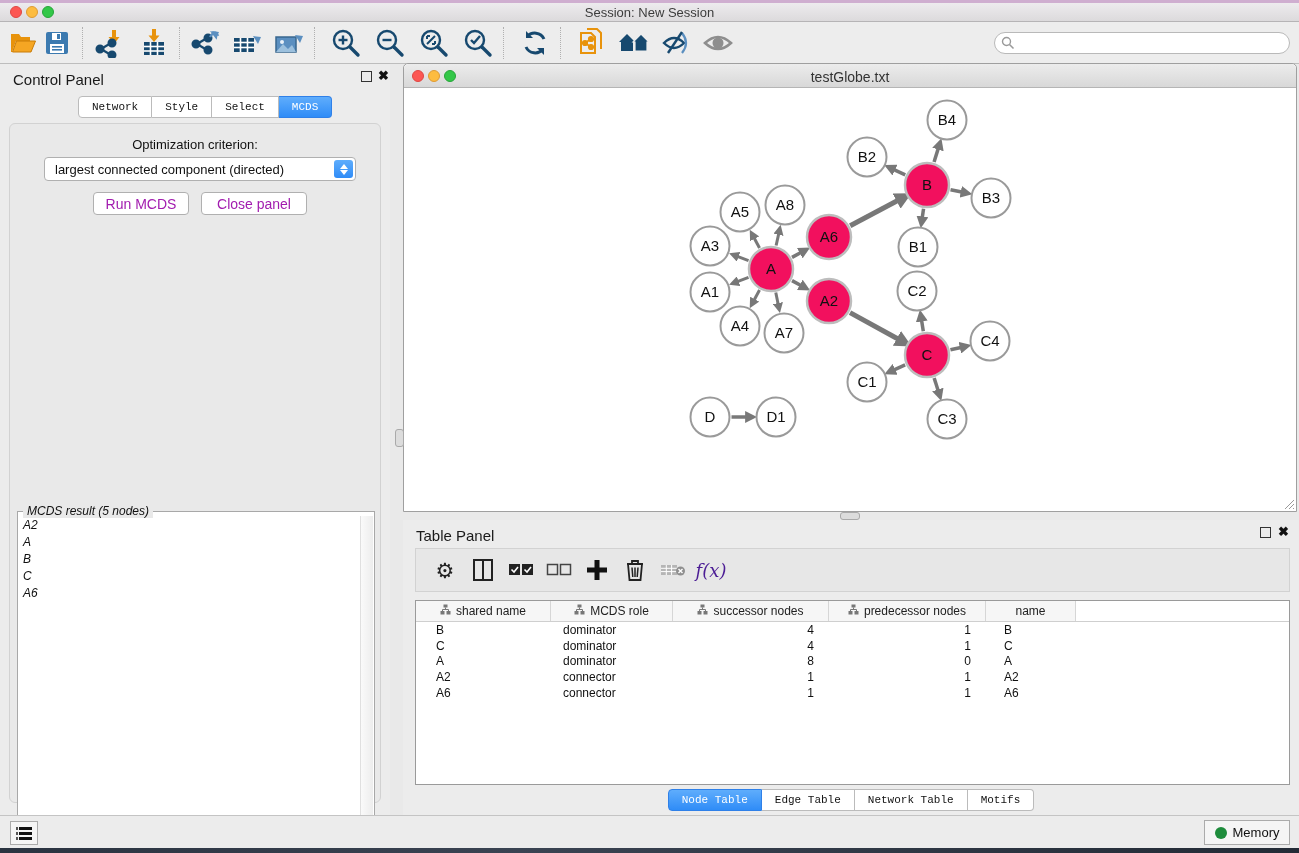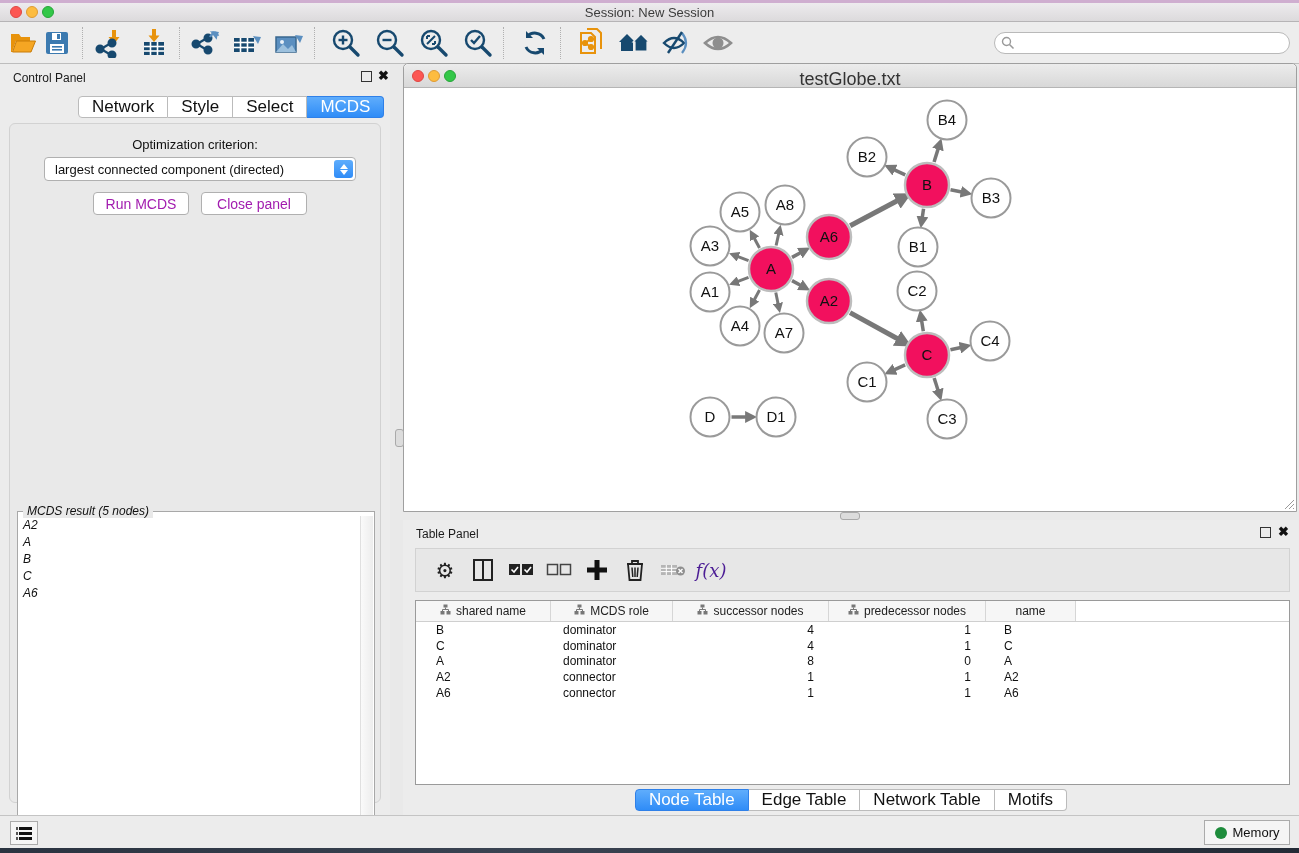--- a/index.html
+++ b/index.html
@@ -24,26 +24,26 @@
   .tb-icon { width:34px; height:34px; display:flex; align-items:center; justify-content:center; flex:0 0 auto; }
   .tb-sep { width:1px; height:32px; border-left:1px dotted #b0b0b0; margin:0 8px; flex:0 0 auto; }
   #search-wrap { margin-left:auto; margin-right:9px; position:relative; }
   #search-input { width:296px; height:22px; border:1px solid #b9b9b9; border-radius:12px;
     background:#fff; padding:0 8px 0 24px; font-size:12px; outline:none; }
   #search-wrap svg { position:absolute; left:7px; top:4px; }
 
   
   #control-panel { left:0; top:64px; width:390px; height:751px; background:#ececec; }
   .panel-head { height:28px; position:relative; }
-  .panel-head .ph-title { position:absolute; left:13px; top:7px; font-size:12px; color:#1a1a1a; }
+  .panel-head .ph-title { position:absolute; left:13px; top:7px; font-size:15px; color:#1a1a1a; }
   .ph-float { position:absolute; top:7px; width:11px; height:11px; border:1.5px solid #333; }
   .ph-close { position:absolute; top:5px; font-size:13px; font-weight:bold; color:#111; line-height:14px; }
   #cp-tabs { position:absolute; left:78px; top:32px; display:flex; }
   .seg-tab { height:22px; padding:0 13px; background:#fff; border:1px solid #bbb; border-left:none;
-    font-size:17px; color:#111; display:flex; align-items:center; }
+    font-size:11px; color:#111; display:flex; align-items:center;font-family:Liberation Mono, monospace; }
   .seg-tab:first-child { border-left:1px solid #bbb; border-radius:4px 0 0 4px; }
   .seg-tab:last-child { border-radius:0 4px 4px 0; }
   .seg-tab.active { background:linear-gradient(#5fadfc,#2f8cf7); border-color:#2f80e8; color:#fff; }
   #cp-inner { position:absolute; left:9px; top:59px; width:372px; height:680px;
     background:#e9e9e9; border:1px solid #d2d2d2; border-radius:6px; }
   #opt-label { position:absolute; width:100%; text-align:center; top:13px; font-size:13px; color:#111; }
   #criterion-select { position:absolute; left:34px; top:33px; width:312px; height:24px; background:#fff;
     border:1px solid #b0b0b0; border-radius:4px; font-size:13px; color:#111;
     display:flex; align-items:center; padding-left:10px; }
   #criterion-select .stepper { position:absolute; right:2px; top:2px; bottom:2px; width:19px;
@@ -67,21 +67,21 @@
 
   
   #right-bg { left:390px; top:64px; width:909px; height:751px; background:#e9e9e9; }
   .grabber { background:#dcdcdc; border:1px solid #a9a9a9; border-radius:3px; }
 
   
   #net-window { left:403px; top:63px; width:894px; height:449px; background:#fff;
     border:1px solid #9f9f9f; border-radius:5px 5px 0 0; }
   #net-titlebar { height:24px; background:linear-gradient(#ececec,#d8d8d8);
     border-bottom:1px solid #b5b5b5; border-radius:5px 5px 0 0; position:relative; }
-  #net-titlebar .title { position:absolute; width:100%; text-align:center; top:5px; font-size:18px; color:#333; }
+  #net-titlebar .title { position:absolute; width:100%; text-align:center; top:5px; font-size:14px; color:#333; }
   #net-canvas { position:absolute; left:0; top:24px; width:892px; height:423px; }
   #net-grip { position:absolute; right:1px; bottom:1px; width:14px; height:14px; }
 
   
   #table-panel { left:403px; top:520px; width:896px; height:295px; background:#ececec; }
   #tp-toolbar { position:absolute; left:12px; top:28px; width:875px; height:44px; background:#e7e7e7;
     border:1px solid #d2d2d2; display:flex; align-items:center; padding-left:10px; }
   .tp-icon { width:38px; height:34px; display:flex; align-items:center; justify-content:center; flex:0 0 auto; }
   .gear-glyph { font-size:21px; color:#222; line-height:1; }
   .fx-glyph { font-family:"DejaVu Serif", serif; font-style:italic; font-size:18px; color:#4c1d95; }

